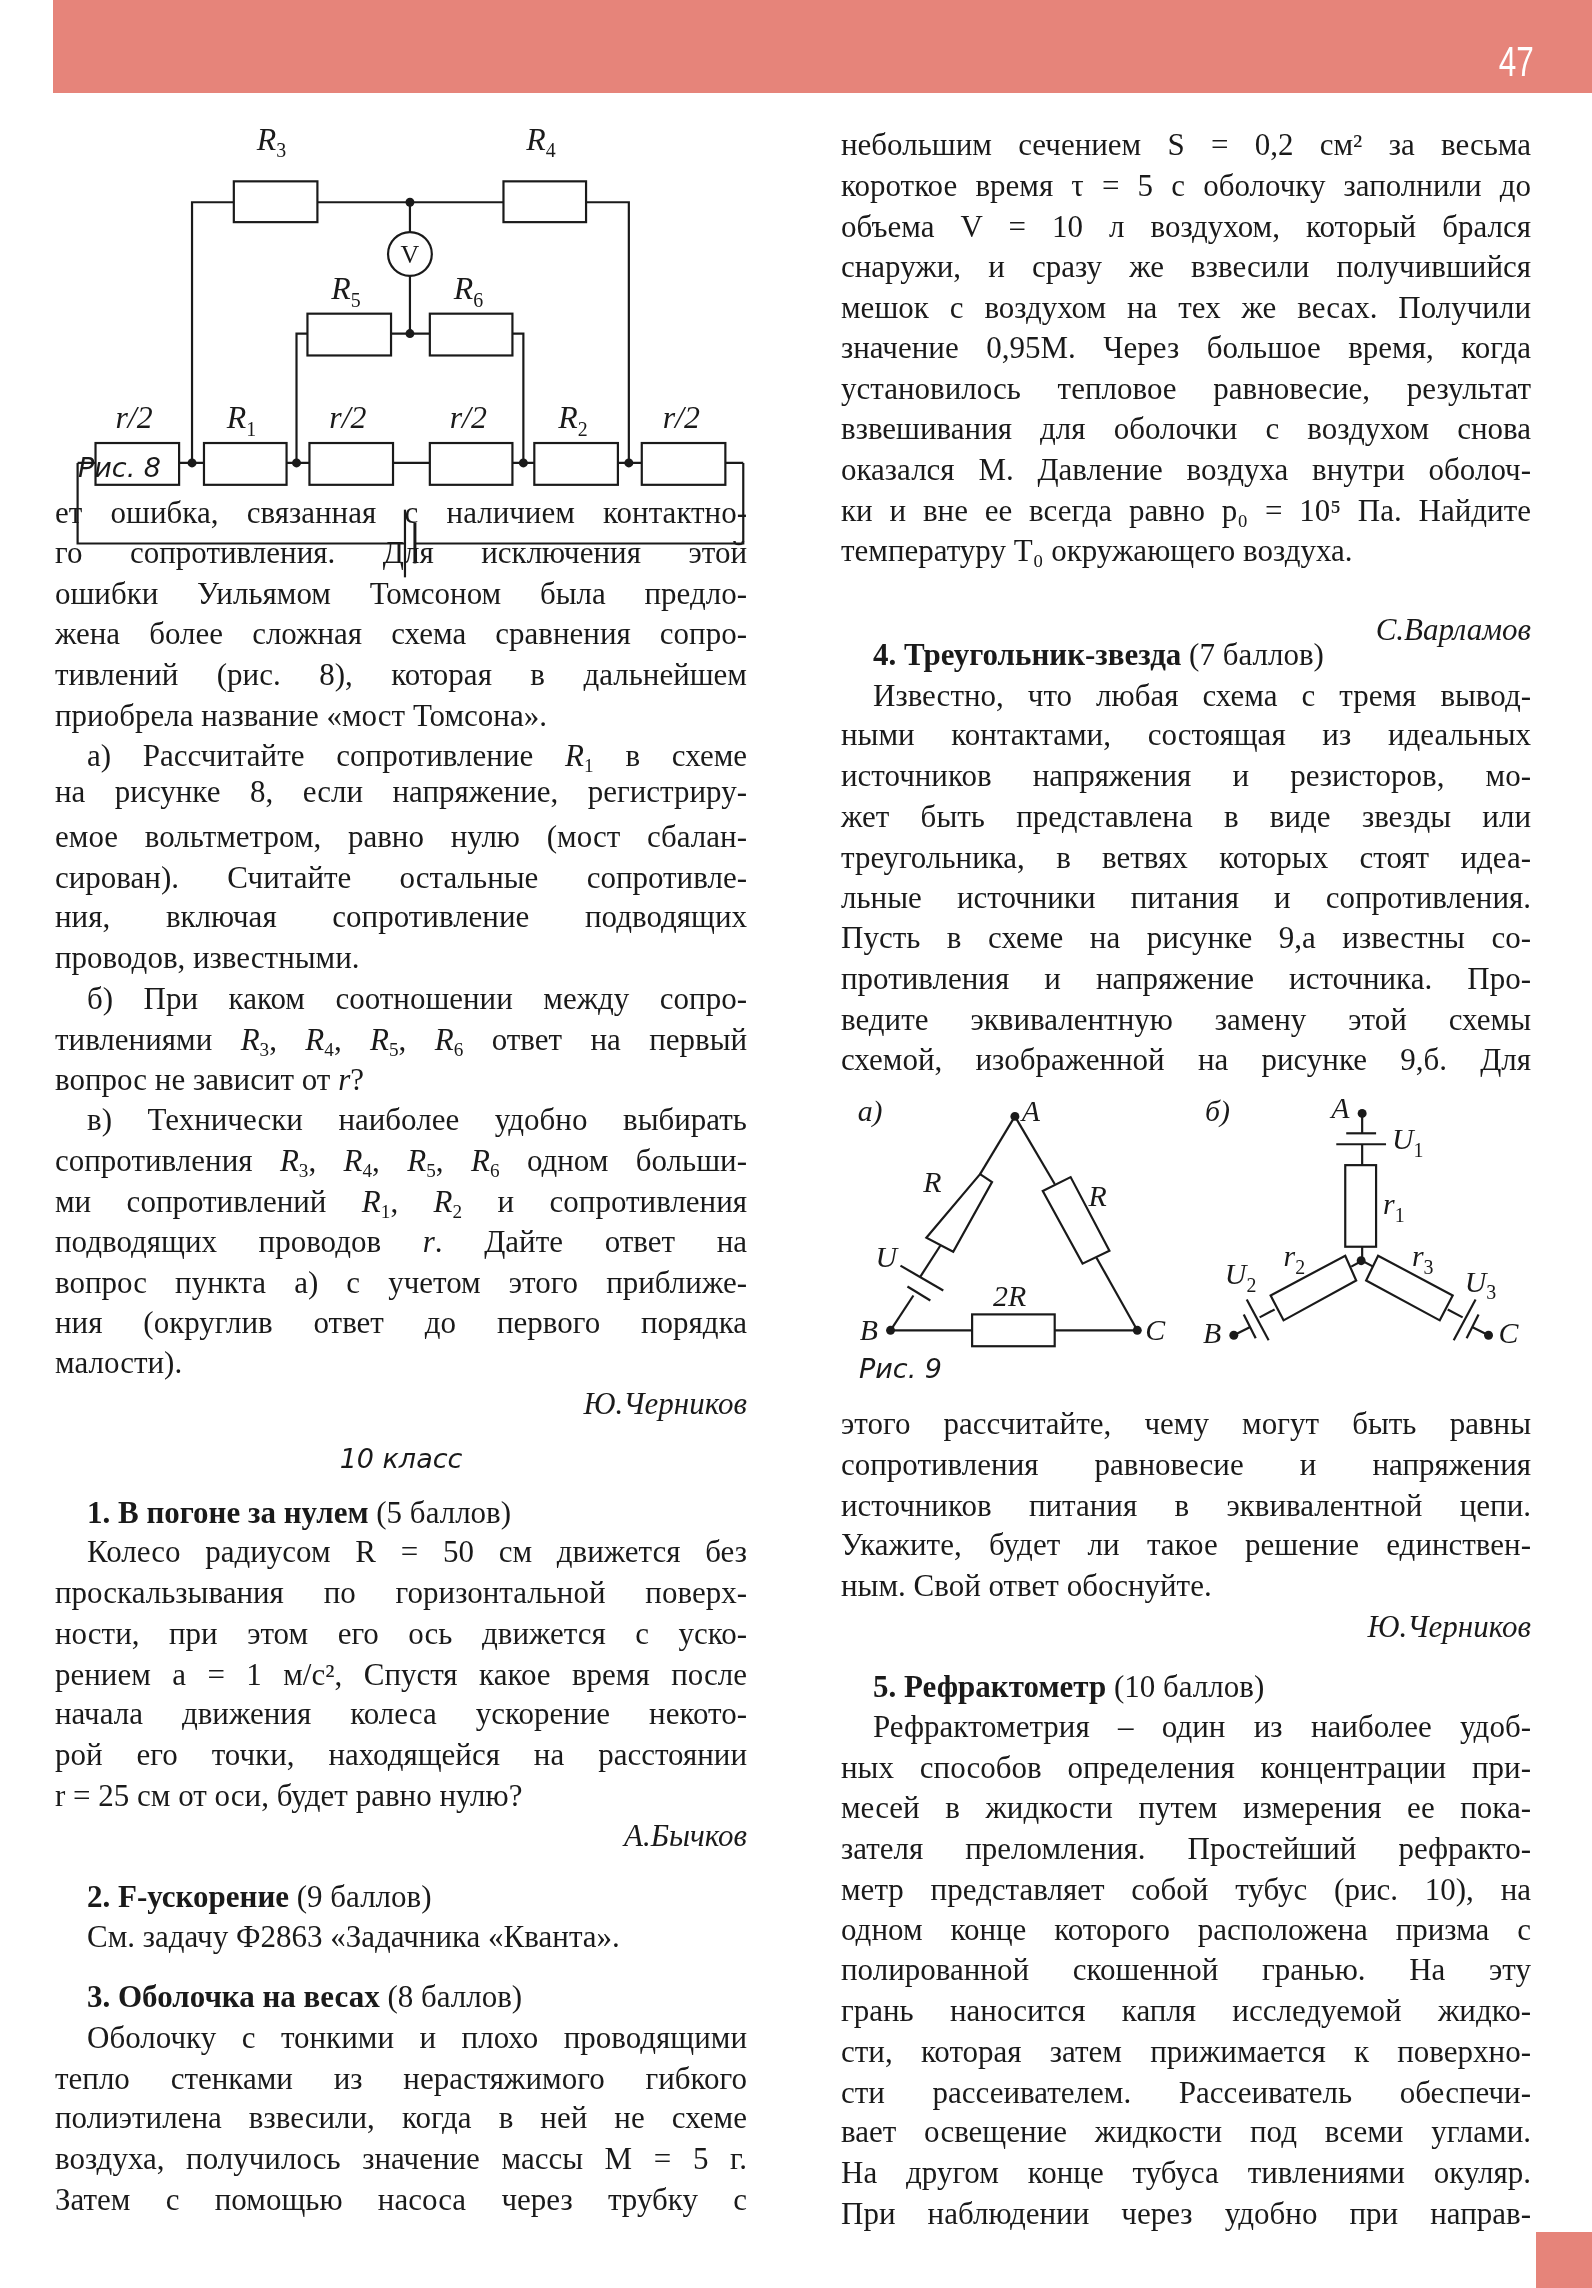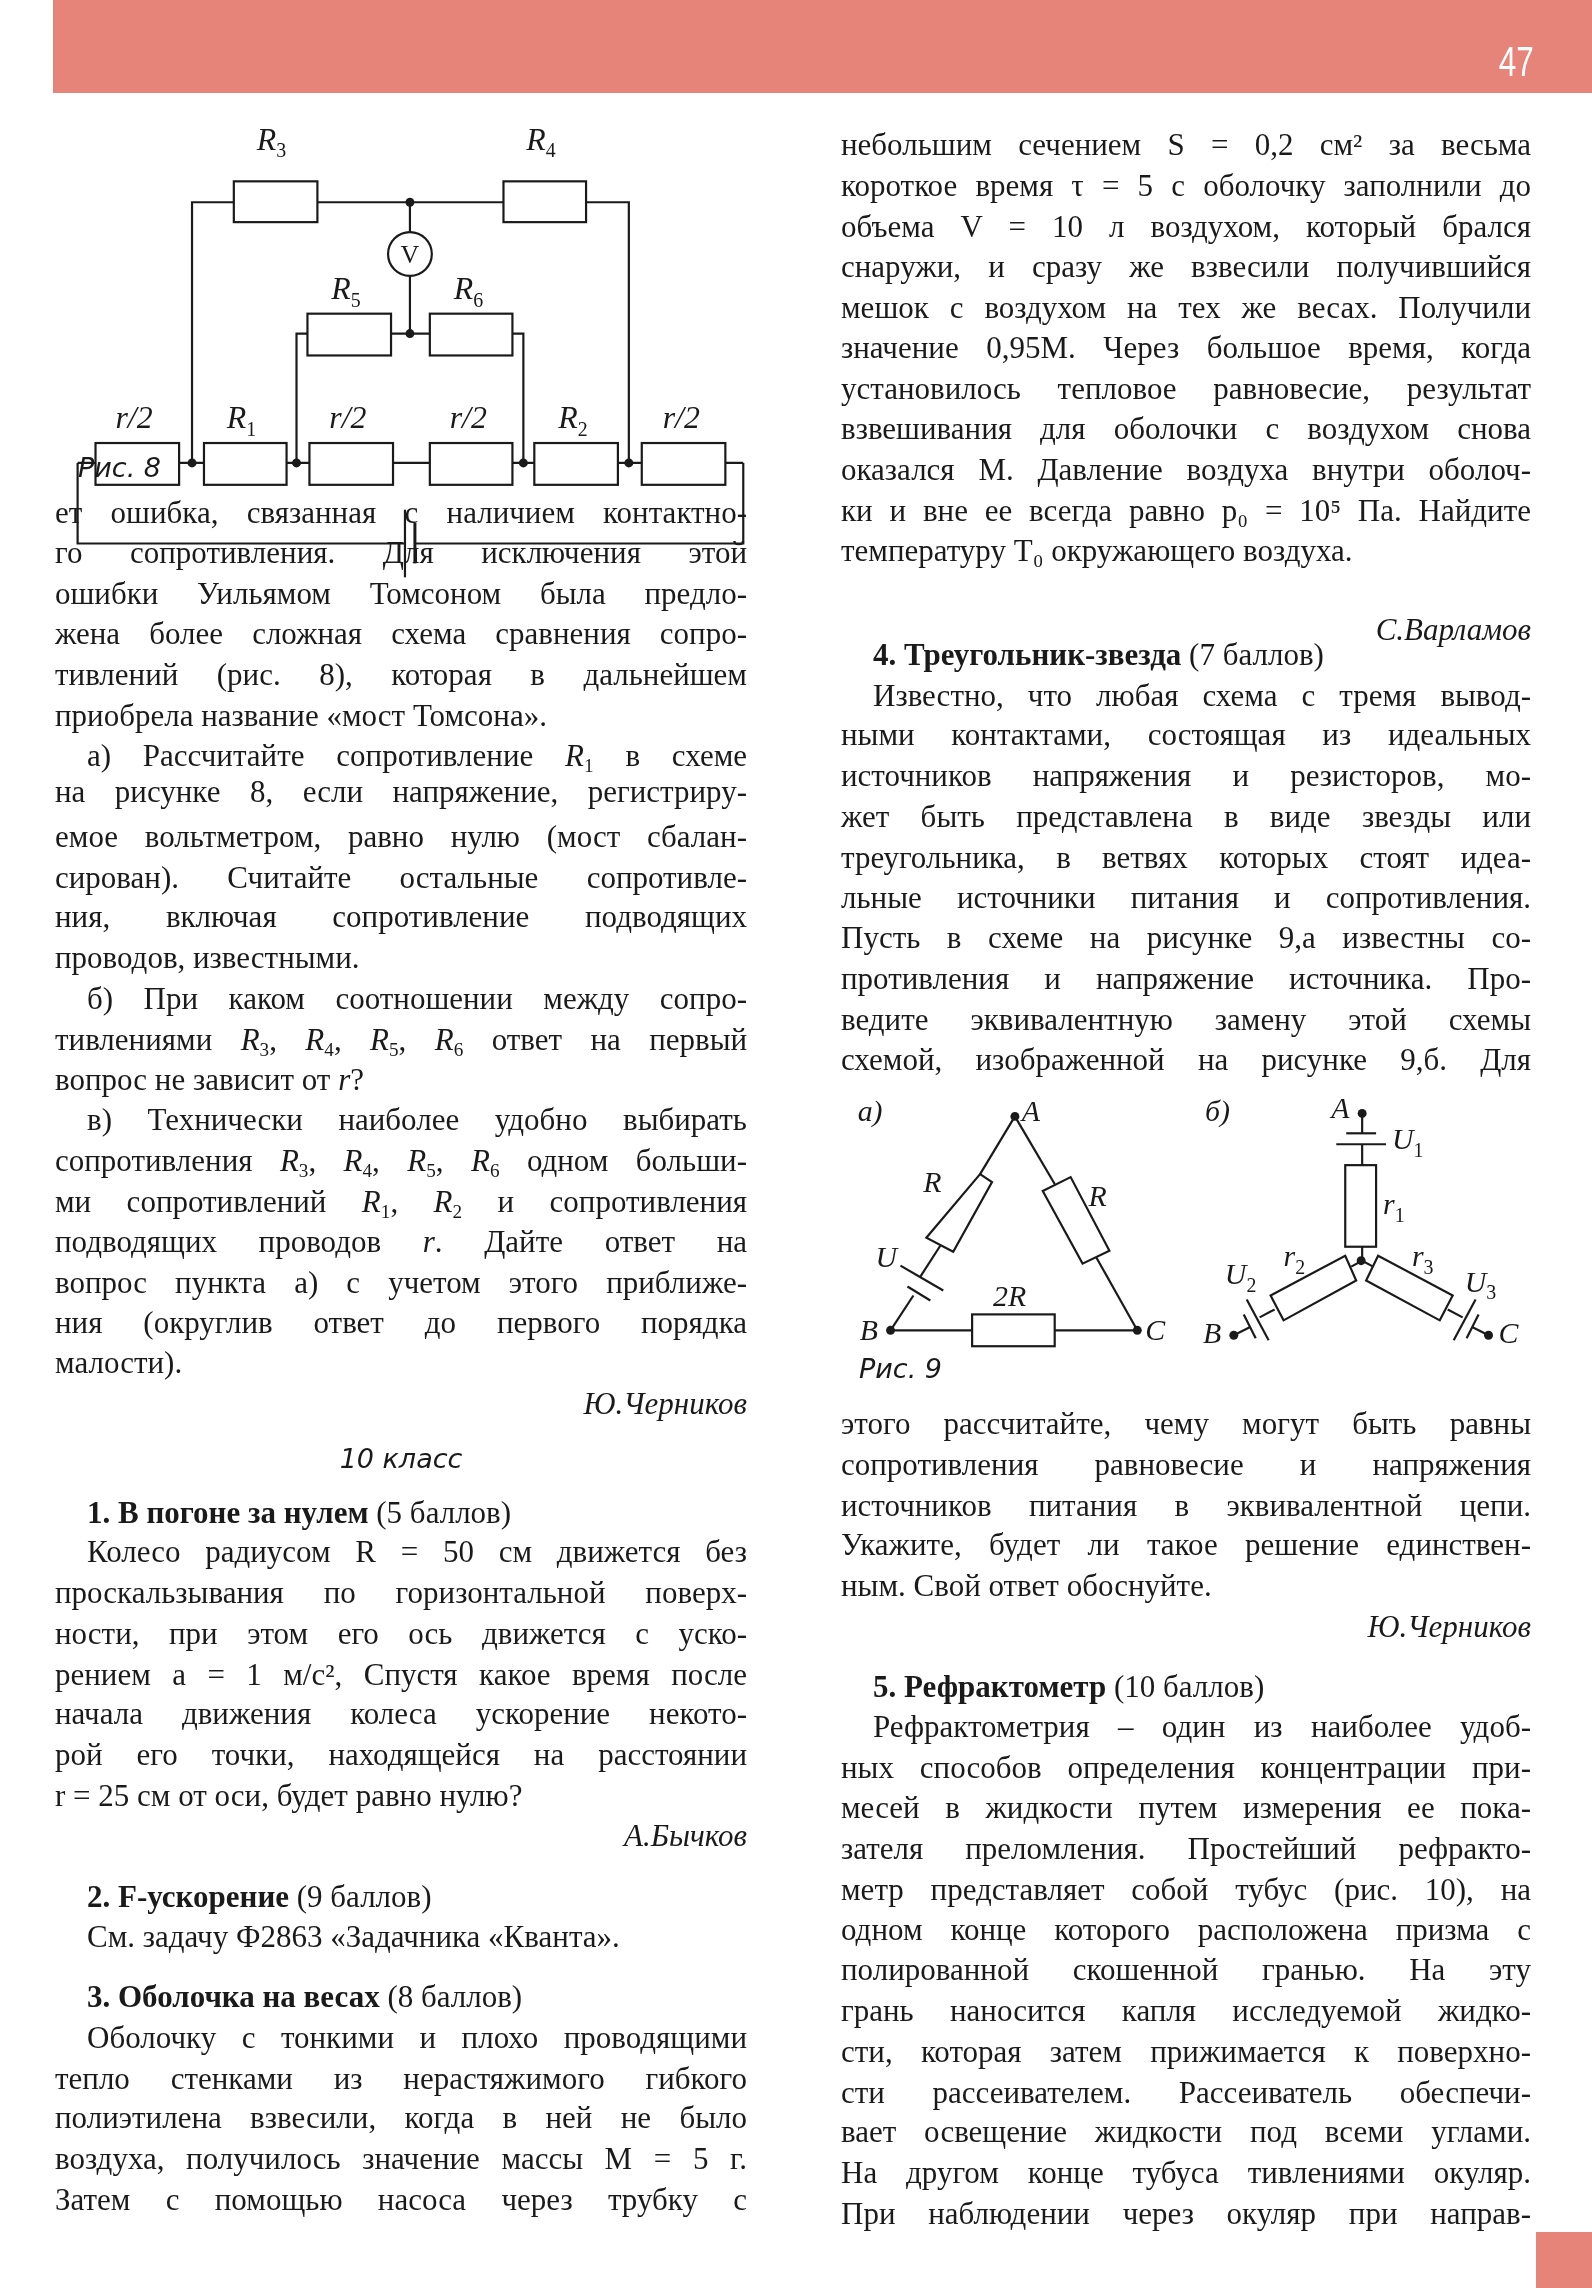--- a/index.html
+++ b/index.html
@@ -128,21 +128,21 @@
 <div class="ln L just" style="top:1735px;">рой его точки, находящейся на расстоянии</div>
 <div class="ln L last" style="top:1776px;">r = 25 см от оси, будет равно нулю?</div>
 <div class="ln L right sig" style="top:1816px;">А.Бычков</div>
 
 <div class="ln L last ind head" style="top:1877px;"><b>2. F-ускорение</b> <span>(9 баллов)</span></div>
 <div class="ln L last ind" style="top:1917px;">См. задачу Ф2863 «Задачника «Кванта».</div>
 
 <div class="ln L last ind head" style="top:1977px;"><b>3. Оболочка на весах</b> <span>(8 баллов)</span></div>
 <div class="ln L just ind" style="top:2018px;">Оболочку с тонкими и плохо проводящими</div>
 <div class="ln L just" style="top:2059px;">тепло стенками из нерастяжимого гибкого</div>
-<div class="ln L just" style="top:2098px;">полиэтилена взвесили, когда в ней не было</div>
+<div class="ln L just" style="top:2098px;">полиэтилена взвесили, когда в ней не схеме</div>
 <div class="ln L just" style="top:2139px;">воздуха, получилось значение массы M = 5 г.</div>
 <div class="ln L just" style="top:2180px;">Затем с помощью насоса через трубку с</div>
 
 <div class="ln R just" style="top:125px;">небольшим сечением S = 0,2 см² за весьма</div>
 <div class="ln R just" style="top:166px;">короткое время τ = 5 с оболочку заполнили до</div>
 <div class="ln R just" style="top:207px;">объема V = 10 л воздухом, который брался</div>
 <div class="ln R just" style="top:247px;">снаружи, и сразу же взвесили получившийся</div>
 <div class="ln R just" style="top:288px;">мешок с воздухом на тех же весах. Получили</div>
 <div class="ln R just" style="top:328px;">значение 0,95M. Через большое время, когда</div>
 <div class="ln R just" style="top:369px;">установилось тепловое равновесие, результат</div>
@@ -243,14 +243,14 @@
 <div class="ln R just" style="top:1788px;">месей в жидкости путем измерения ее пока-</div>
 <div class="ln R just" style="top:1829px;">зателя преломления. Простейший рефракто-</div>
 <div class="ln R just" style="top:1870px;">метр представляет собой тубус (рис. 10), на</div>
 <div class="ln R just" style="top:1910px;">одном конце которого расположена призма с</div>
 <div class="ln R just" style="top:1950px;">полированной скошенной гранью. На эту</div>
 <div class="ln R just" style="top:1991px;">грань наносится капля исследуемой жидко-</div>
 <div class="ln R just" style="top:2032px;">сти, которая затем прижимается к поверхно-</div>
 <div class="ln R just" style="top:2073px;">сти рассеивателем. Рассеиватель обеспечи-</div>
 <div class="ln R just" style="top:2112px;">вает освещение жидкости под всеми углами.</div>
 <div class="ln R just" style="top:2153px;">На другом конце тубуса тивлениями окуляр.</div>
-<div class="ln R just" style="top:2194px;">При наблюдении через окуляр при направ-</div>
+<div class="ln R just" style="top:2194px;">При наблюдении через удобно при направ-</div>
 
 
 </body></html>

